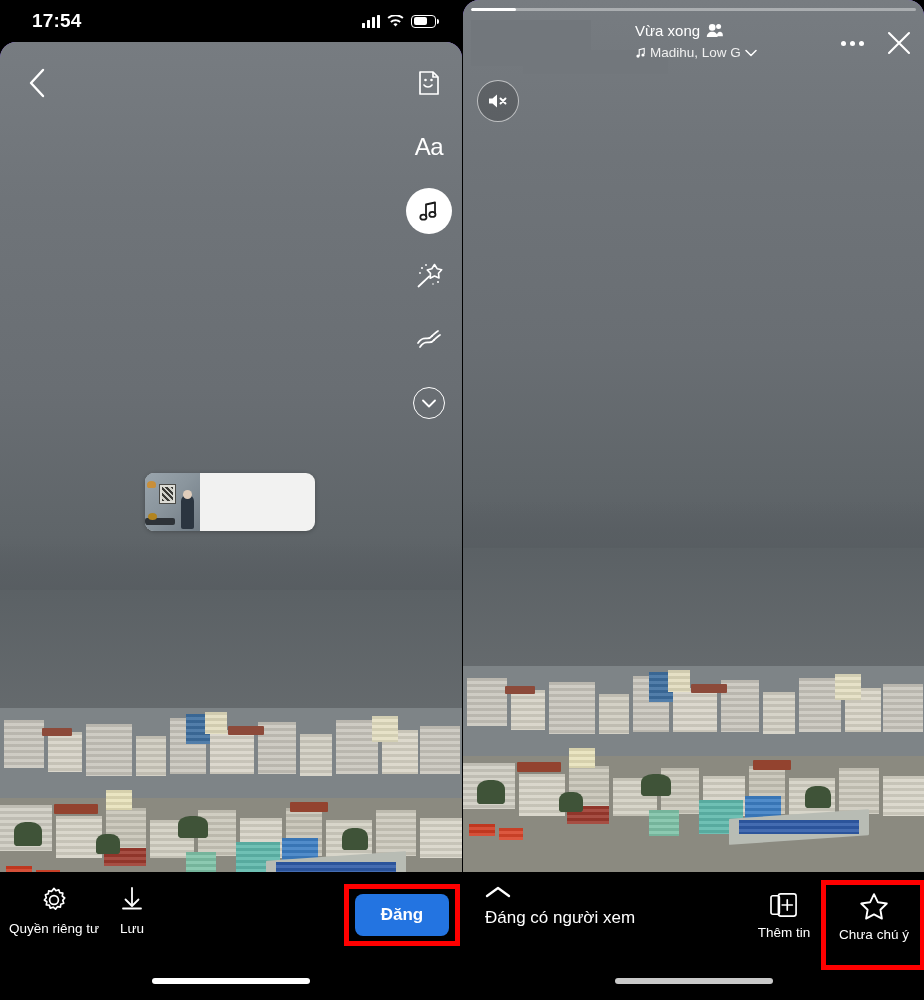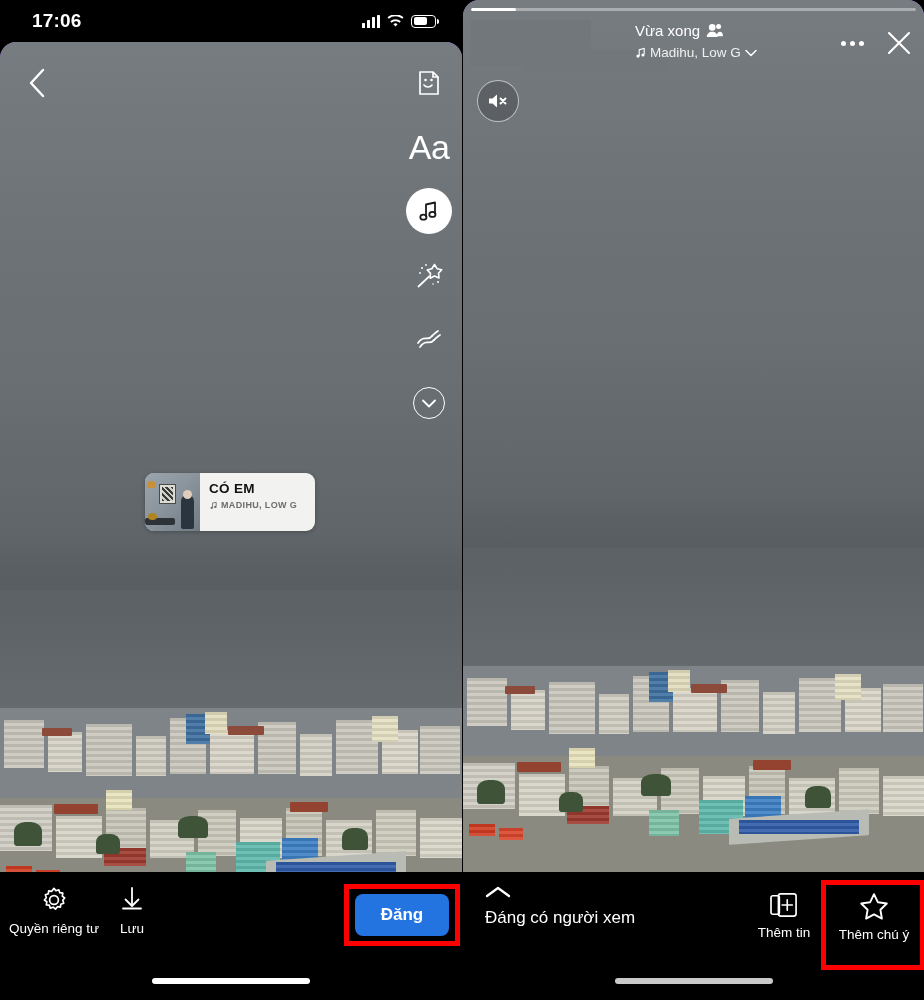--- a/index.html
+++ b/index.html
@@ -63,21 +63,21 @@
     background:radial-gradient(circle at 10% 40%, rgba(70,96,58,.9) 0 22px, transparent 23px),
                radial-gradient(circle at 28% 55%, rgba(58,82,48,.9) 0 26px, transparent 27px),
                radial-gradient(circle at 47% 38%, rgba(74,100,60,.85) 0 24px, transparent 25px),
                radial-gradient(circle at 66% 52%, rgba(56,78,46,.9) 0 28px, transparent 29px),
                radial-gradient(circle at 85% 40%, rgba(70,96,58,.85) 0 26px, transparent 27px);}
 
   
   .tools { position:absolute; right:10px; top:18px; display:flex; flex-direction:column; align-items:center; gap:18px; }
   .tool { width:46px; height:46px; display:flex; align-items:center; justify-content:center; color:#fff; }
   .tool.active { background:#fff; border-radius:50%; color:#1b1b1b; }
-  .tool-aa { font-size:34px; font-weight:400; letter-spacing:-.5px; color:#fff; line-height:1; }
+  .tool-aa { font-size:24px; font-weight:400; letter-spacing:-.5px; color:#fff; line-height:1; }
   .tool-circle { width:32px; height:32px; border:1.8px solid #fff; border-radius:50%; display:flex; align-items:center; justify-content:center; }
 
   .backbtn { position:absolute; left:20px; top:24px; width:34px; height:34px; display:flex; align-items:center; justify-content:center; }
 
   
   .music-card {
     position:absolute; left:145px; top:431px; width:170px; height:58px;
     background:#f2f2f1; border-radius:9px; display:flex; overflow:hidden;
     box-shadow:0 1px 4px rgba(0,0,0,.25);
   }
@@ -126,21 +126,21 @@
 </style>
 </head>
 <body>
 
 <div class="stage">
 
   <div class="phone left">
 
     <div class="statusbar">
       <div class="status-time">
-        <span>17:06</span>
+        <span>17:54</span>
       </div>
       <div class="status-icons">
         <span class="bars">
             <i></i>
             <i></i>
             <i></i>
             <i></i>
           </span>
         <span>
           <svg width="17" height="13" viewBox="0 0 17 13">
@@ -299,33 +299,20 @@
 
       <div class="music-card">
         <div class="art">
           <span class="wall"></span>
             <span class="frame"></span>
             <span class="lamp"></span>
           <span class="table"></span>
             <span class="plant"></span>
           <span class="person"></span>
             <span class="head"></span>
-        </div>
-        <div class="card-txt">
-          <div class="card-title">CÓ EM</div>
-          <div class="card-sub">
-            <span>
-              <svg width="9" height="9" viewBox="0 0 10 10">
-                  <path d="M4 7.5V2.3l4-.9v4.6" fill="none" stroke="#6d6d6d" stroke-width="1"></path>
-                  <circle cx="3" cy="7.6" r="1.3" fill="#6d6d6d"></circle>
-                  <circle cx="7" cy="6.6" r="1.3" fill="#6d6d6d"></circle>
-                </svg>
-            </span>
-            <span>MADIHU, LOW G</span>
-          </div>
         </div>
       </div>
     </div>
 
     <div class="bottom">
       <div class="bitem" style="left:86px; top:14px;">
         <span>
           <svg width="26" height="28" viewBox="0 0 26 28">
             <path d="M13 2v17" stroke="#fff" stroke-width="1.8" fill="none" stroke-linecap="round"></path>
             <path d="M6.5 13.5L13 20l6.5-6.5" stroke="#fff" stroke-width="1.8" fill="none" stroke-linecap="round" stroke-linejoin="round"></path>
@@ -517,21 +504,21 @@
         </span>
         <span class="lbl">Thêm tin</span>
       </div>
 
       <div class="bitem" style="left:365px; top:20px;">
         <span>
           <svg width="30" height="28" viewBox="0 0 30 28">
             <path d="M15 2.2l3.95 8.1 8.85 1.25-6.4 6.2 1.5 8.8L15 22.4 7.1 26.55l1.5-8.8-6.4-6.2 8.85-1.25z" fill="none" stroke="#fff" stroke-width="1.9" stroke-linejoin="round"></path>
           </svg>
         </span>
-        <span class="lbl">Thêm chú ý</span>
+        <span class="lbl">Chưa chú ý</span>
       </div>
 
       <div class="redbox" style="left:358px; top:8px; width:104px; height:90px;"></div>
 
       <div class="home-ind" style="background:#c9c9c9;"></div>
     </div>
   </div>
 </div>
 
 </body></html>

